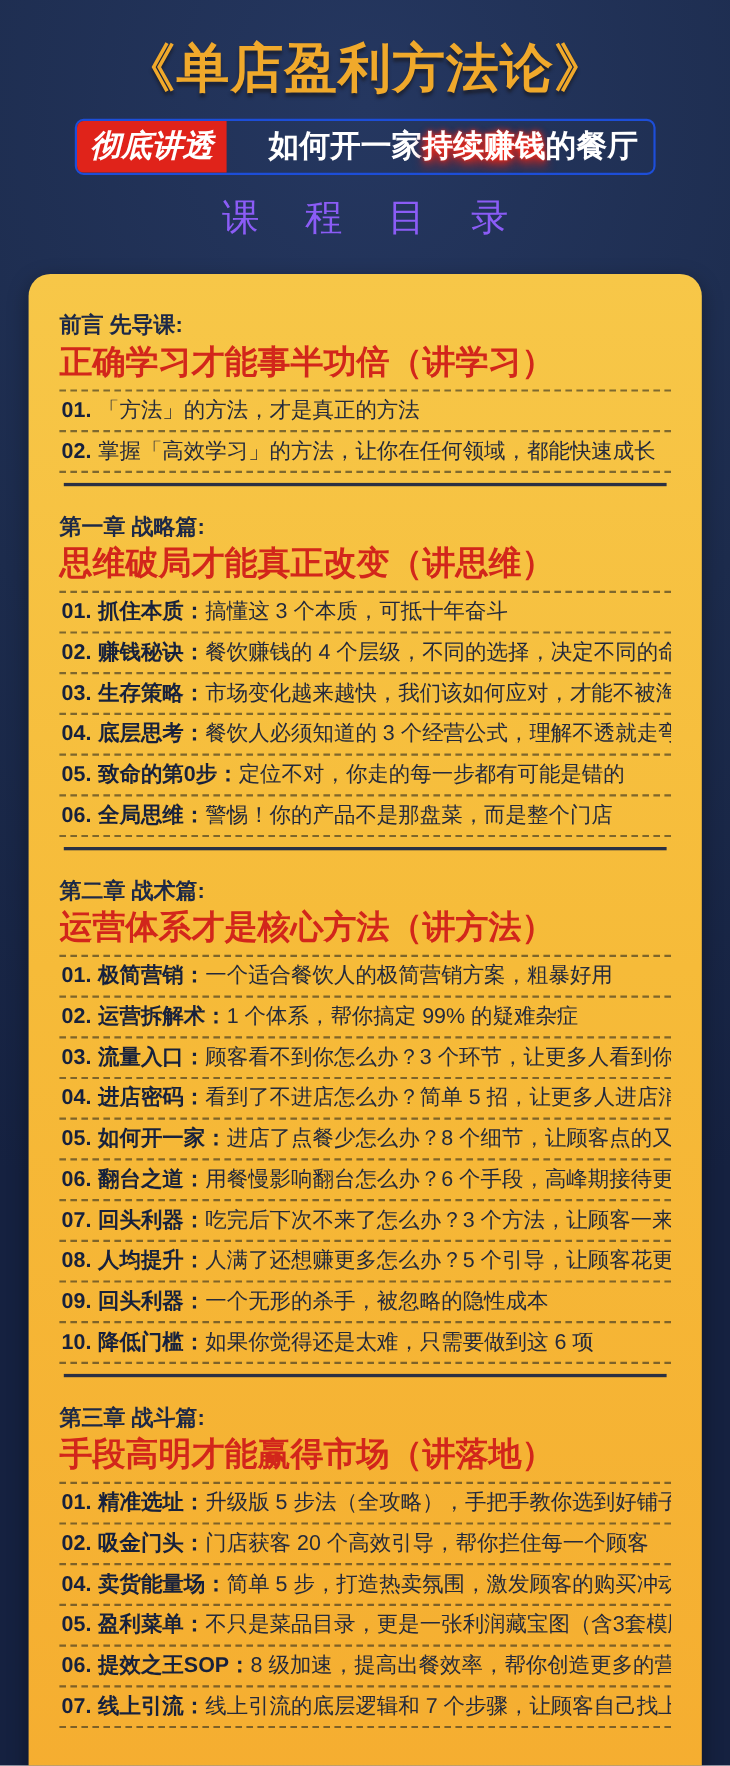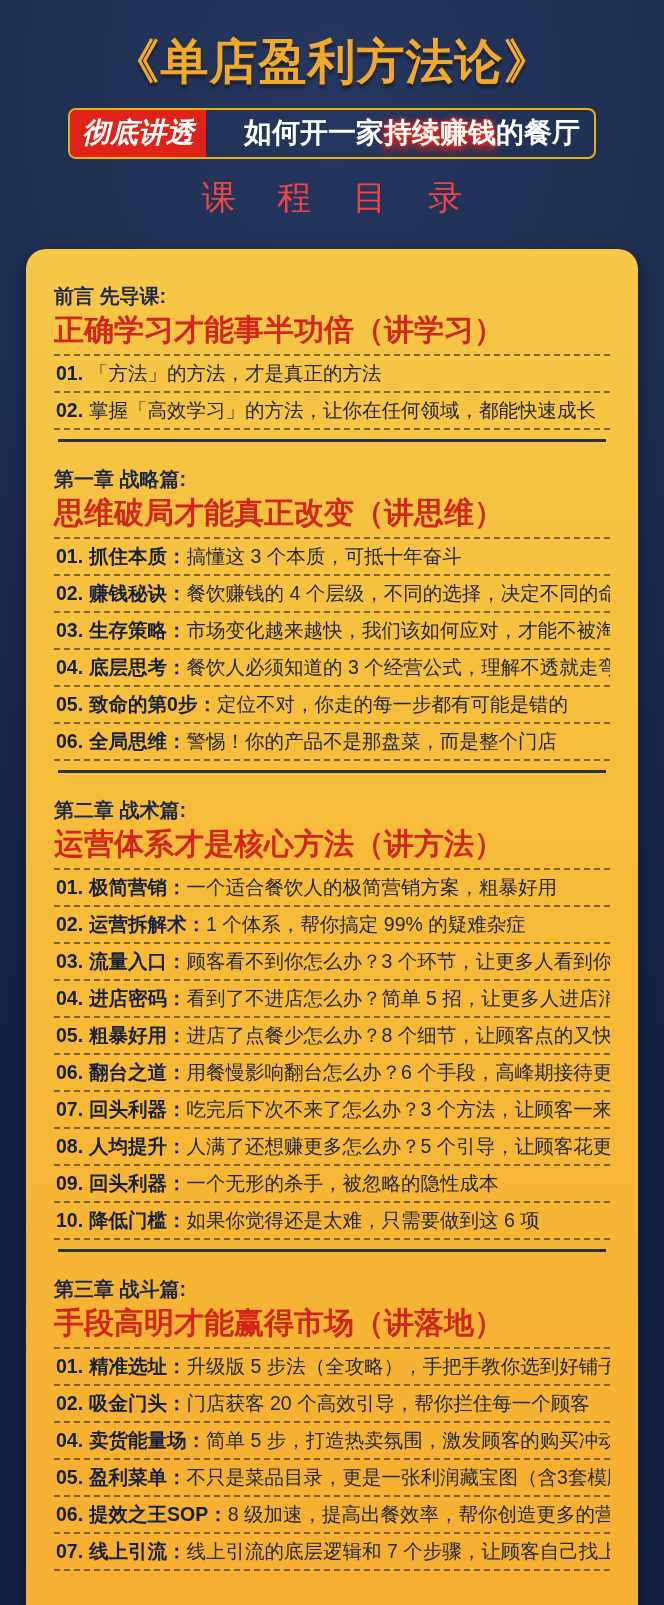--- a/index.html
+++ b/index.html
@@ -10,37 +10,37 @@
   }
   .hero { text-align:center; padding-top:30px; }
   .hero-title {
     font-size:48px; font-weight:900; letter-spacing:1px;
     color:#f0a92b;
     text-shadow: 0 4px 3px rgba(20,10,0,0.45);
     white-space:nowrap;
   }
   .badge {
     display:inline-flex; align-items:stretch; margin-top:14px;
-    border:2px solid #eab308; border-radius:8px; overflow:hidden;
+    border:2px solid #1d4ed8; border-radius:8px; overflow:hidden;
     background:transparent;
   }
   .badge-tag {
     background:#e0231a; color:#ffffff; font-weight:800; font-style:italic;
     font-size:28px; line-height:1; padding:9px 12px 10px;
     display:flex; align-items:center; white-space:nowrap;
   }
   .badge-main {
     color:#ffffff; font-weight:700; font-size:28px; line-height:1;
     padding:9px 14px 10px; display:flex; align-items:center; white-space:nowrap;margin-left:24px;
   }
   .badge-main .hl {
     text-shadow: 0 0 7px #ff2a18, 0 5px 10px #e02414, 0 0 2px #ff4030;
   }
   .toc-title {
-    margin-top:16px; color:#ef4444; font-size:34px; font-weight:400;
+    margin-top:16px; color:#8b5cf6; font-size:34px; font-weight:400;
     letter-spacing:16px; padding-left:16px; white-space:nowrap;
   }
   .card {
     margin:28px 26px 0; width:612px; height:1400px;
     background: linear-gradient(180deg, #f7c748 0%, #f6bb39 45%, #f5ad30 100%);
     border-radius:20px;
     padding:32px 28px 0;
     overflow:hidden;
     box-shadow: 0 6px 18px rgba(0,0,0,0.35);
   }
@@ -108,21 +108,21 @@
       </section>
       <div class="sec-divider"></div>
       <section>
         <h2 class="sec-title">第二章 战术篇:</h2>
         <h3 class="sec-sub">运营体系才是核心方法（讲方法）</h3>
         <div class="items">
           <div class="item"><span class="num">01.</span><span class="label">极简营销：</span><span class="text">一个适合餐饮人的极简营销方案，粗暴好用</span></div>
           <div class="item"><span class="num">02.</span><span class="label">运营拆解术：</span><span class="text">1 个体系，帮你搞定 99% 的疑难杂症</span></div>
           <div class="item"><span class="num">03.</span><span class="label">流量入口：</span><span class="text">顾客看不到你怎么办？3 个环节，让更多人看到你的店</span></div>
           <div class="item"><span class="num">04.</span><span class="label">进店密码：</span><span class="text">看到了不进店怎么办？简单 5 招，让更多人进店消费</span></div>
-          <div class="item"><span class="num">05.</span><span class="label">粗暴好用：</span><span class="text">进店了点餐少怎么办？8 个细节，让顾客点的又快又多</span></div>
+          <div class="item"><span class="num">05.</span><span class="label">如何开一家：</span><span class="text">进店了点餐少怎么办？8 个细节，让顾客点的又快又多</span></div>
           <div class="item"><span class="num">06.</span><span class="label">翻台之道：</span><span class="text">用餐慢影响翻台怎么办？6 个手段，高峰期接待更多人</span></div>
           <div class="item"><span class="num">07.</span><span class="label">回头利器：</span><span class="text">吃完后下次不来了怎么办？3 个方法，让顾客一来再来</span></div>
           <div class="item"><span class="num">08.</span><span class="label">人均提升：</span><span class="text">人满了还想赚更多怎么办？5 个引导，让顾客花更多钱</span></div>
           <div class="item"><span class="num">09.</span><span class="label">回头利器：</span><span class="text">一个无形的杀手，被忽略的隐性成本</span></div>
           <div class="item"><span class="num">10.</span><span class="label">降低门槛：</span><span class="text">如果你觉得还是太难，只需要做到这 6 项</span></div>
         </div>
       </section>
       <div class="sec-divider"></div>
       <section>
         <h2 class="sec-title">第三章 战斗篇:</h2>

